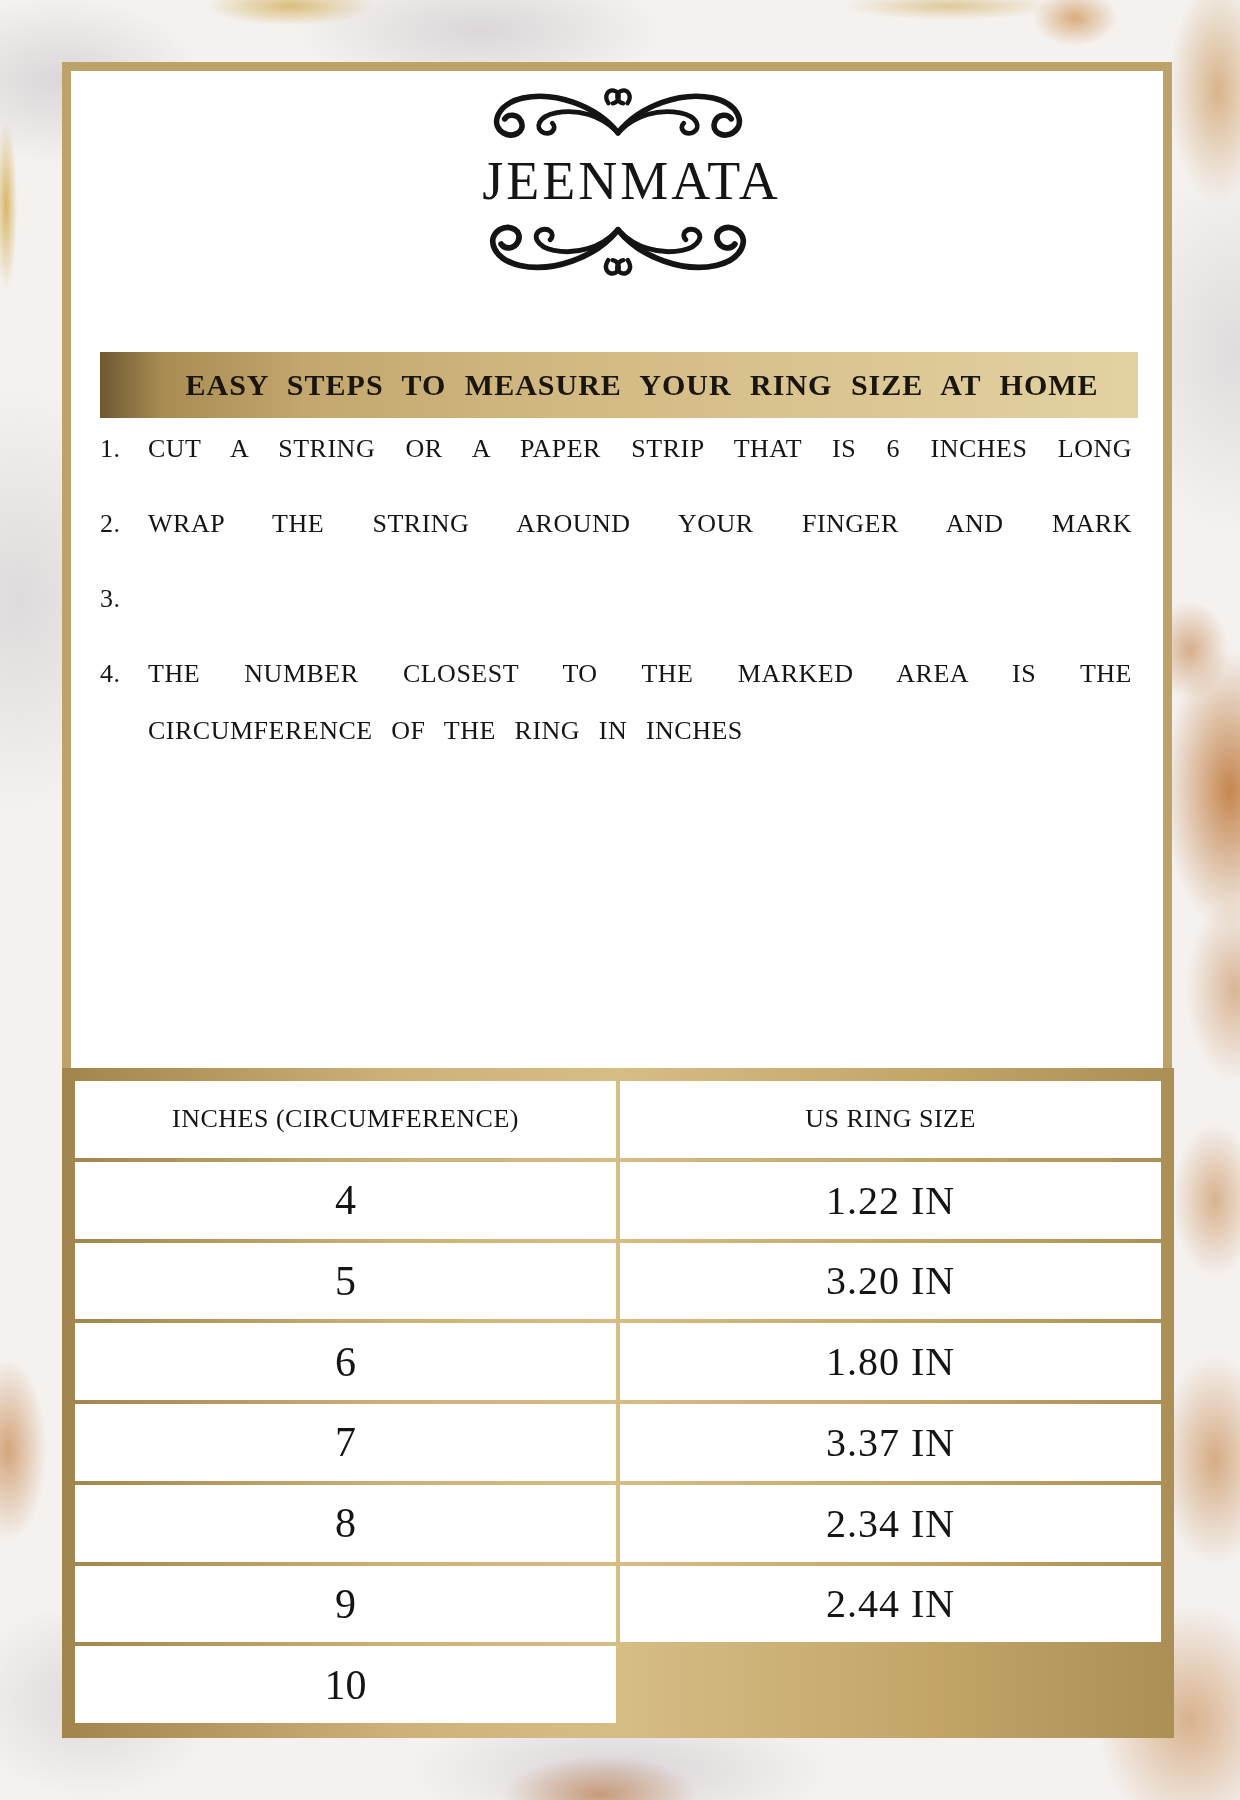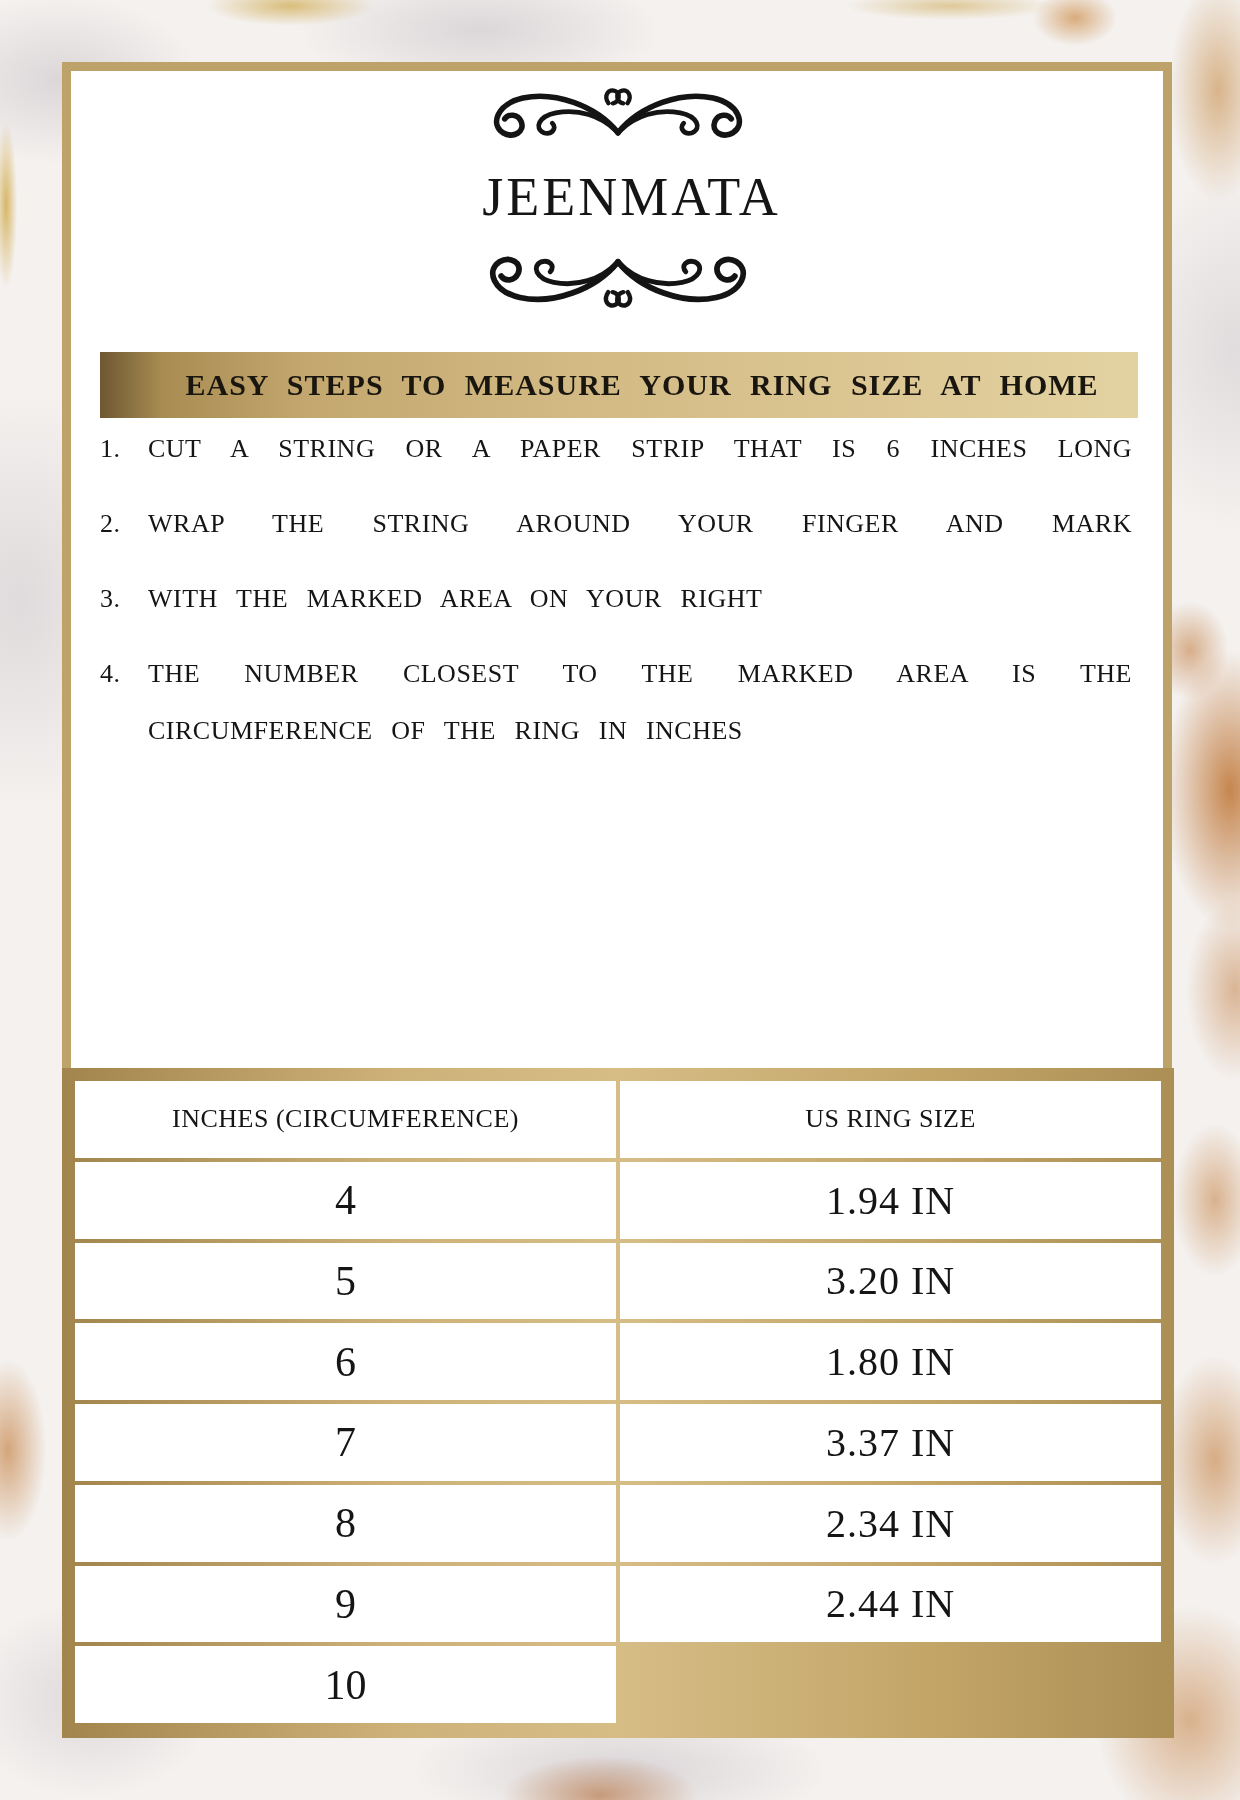--- a/index.html
+++ b/index.html
@@ -36,21 +36,21 @@
   .card{
     position:absolute;left:62px;top:62px;width:1110px;height:1676px;
     box-sizing:border-box;background:var(--card-bg,#ffffff);
     border:9px solid var(--gold,#bda26a);
   }
   
   .logo{position:absolute;left:72px;top:86px;width:1092px;text-align:center;}
   .flourish{display:block;margin:0 auto;width:286px;height:64px;}
   .flourish.flipped{transform:scaleY(-1);height:66px;}
   .brand-title{
-    margin:16px;font-size:54px;font-weight:400;line-height:62px;
+    margin:0;font-size:54px;font-weight:400;line-height:62px;
     letter-spacing:3px;color:var(--ink,#151515);padding-left:27px;
   }
   
   .banner{
     position:absolute;left:100px;top:352px;width:1038px;height:66px;
     display:flex;align-items:center;justify-content:center;
     background:linear-gradient(90deg,#6e5832 0%,#a98c52 6%,#c3a76e 20%,#d2b983 45%,#dcc794 75%,#e3d2a2 100%);
   }
   .banner-title{
     font-size:30px;font-weight:700;letter-spacing:1px;word-spacing:10px;color:#19150f;margin-left:46px;
@@ -113,21 +113,20 @@
     </div>
     <div class="step">
       <div class="step-num">2.</div>
       <div class="step-body">
         <div class="step-line full">WRAP THE STRING AROUND YOUR FINGER AND MARK</div>
       </div>
     </div>
     <div class="step">
       <div class="step-num">3.</div>
       <div class="step-body">
-        <div class="step-line">WITH THE MARKED AREA ON YOUR RIGHT</div>
       </div>
     </div>
     <div class="step">
       <div class="step-num">4.</div>
       <div class="step-body">
         <div class="step-line full">THE NUMBER CLOSEST TO THE MARKED AREA IS THE</div>
         <div class="step-line">CIRCUMFERENCE OF THE RING IN INCHES</div>
       </div>
     </div>
   </div>
@@ -138,21 +137,21 @@
     </div>
     <div class="cell header">
       <span class="header-text">US RING SIZE</span>
     </div>
 
     <div class="cell">
       <span class="size-text">4</span>
     </div>
 
     <div class="cell">
-      <span class="inches-text">1.94 IN</span>
+      <span class="inches-text">1.22 IN</span>
     </div>
     <div class="cell">
       <span class="size-text">5</span>
     </div>
 
     <div class="cell">
       <span class="inches-text">3.20 IN</span>
     </div>
     <div class="cell">
       <span class="size-text">6</span>

